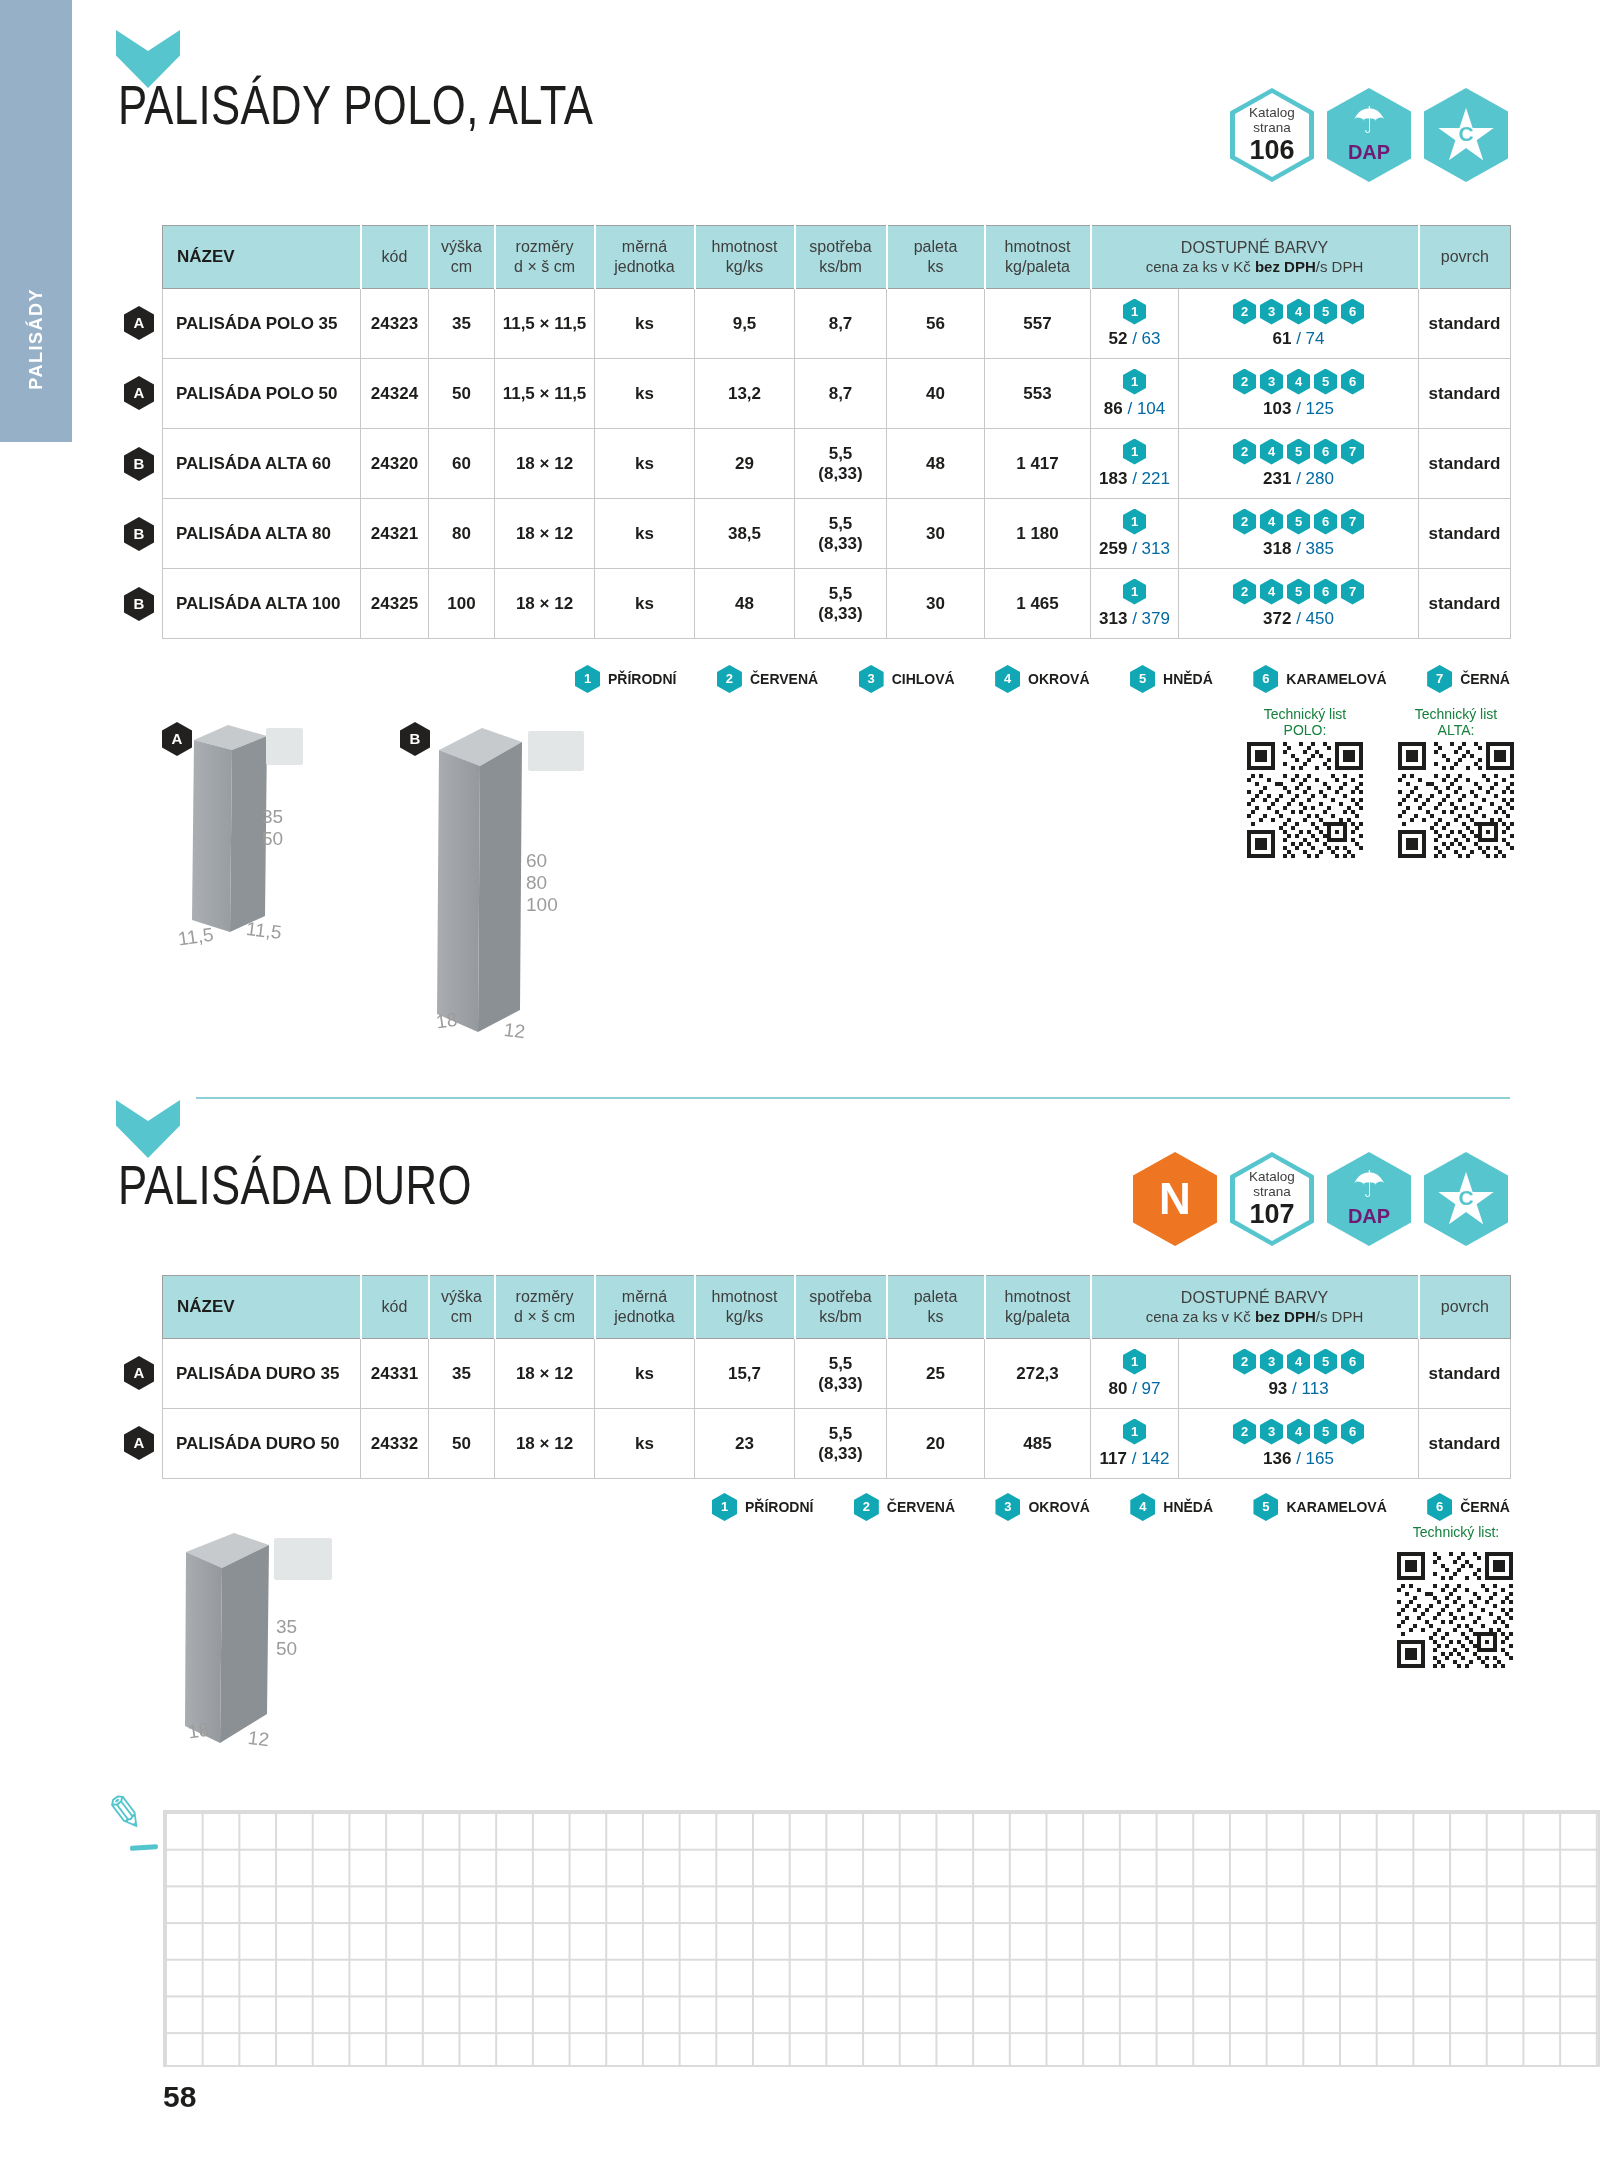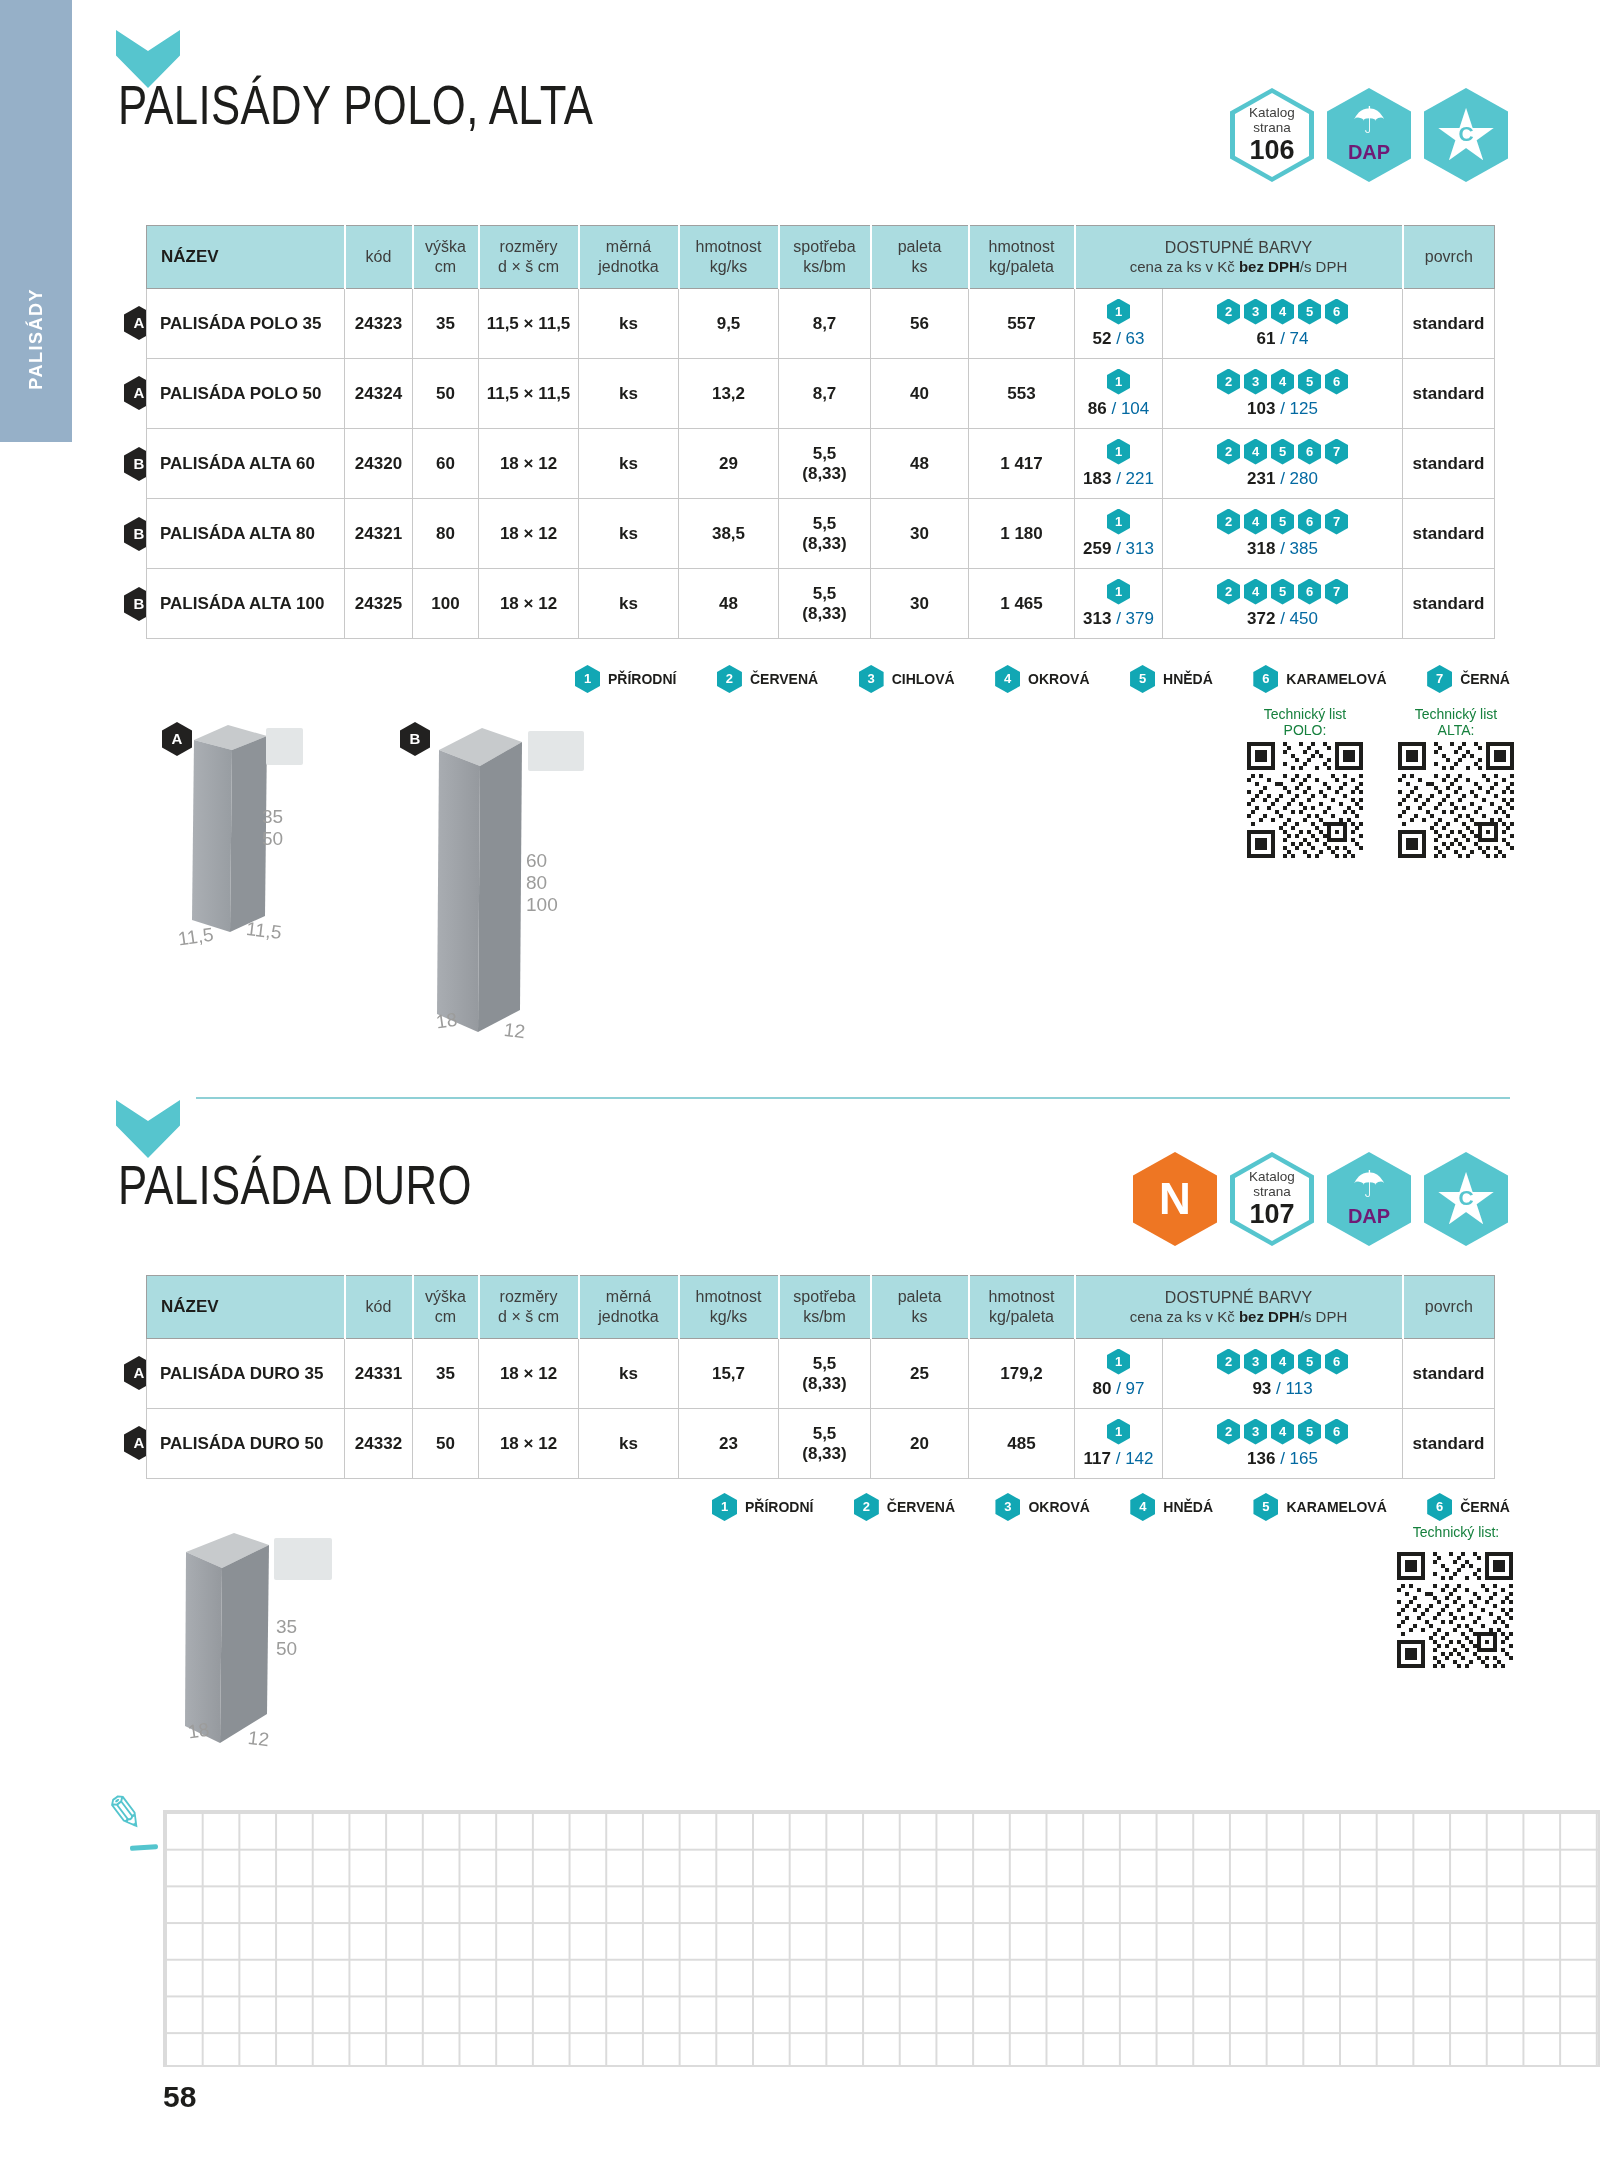--- a/index.html
+++ b/index.html
@@ -24,21 +24,21 @@
   .hex-inner{position:absolute;inset:5px;background:#fff;clip-path:polygon(50% 0,100% 25%,100% 75%,50% 100%,0 75%,0 25%);
     display:flex;flex-direction:column;align-items:center;justify-content:center;}
   .kat-l{font-size:13.5px;color:#3e3e3d;line-height:15px;}
   .kat-num{font-size:27px;font-weight:bold;color:#1d1d1b;line-height:30px;}
   .dap-icon{display:block;text-align:center;font-size:37px;color:#fff;line-height:40px;margin-top:13px;}
   .dap-label{display:block;text-align:center;font-size:20px;font-weight:bold;color:#701a75;line-height:22px;}
   .star-glyph{position:absolute;left:0;top:0;width:100%;text-align:center;font-size:72px;color:#fff;line-height:94px;}
   .star-letter{position:absolute;left:0;top:34px;width:100%;text-align:center;font-size:21px;font-weight:bold;color:#56c5ce;}
   .n-letter{position:absolute;left:0;top:0;width:100%;text-align:center;font-size:44px;font-weight:bold;color:#fff;line-height:94px;}
   
-  table.cat{position:absolute;left:146px;width:1348px;border-collapse:collapse;table-layout:fixed;background:#fff;
+  table.cat{position:absolute;left:162px;width:1348px;border-collapse:collapse;table-layout:fixed;background:#fff;
     border:1px solid #9f9f9f;}
   table.cat th{background:#abdce0;color:#3e3e3d;font-weight:normal;font-size:16px;text-align:center;
     border-left:2px solid #fff;border-bottom:1px solid #9f9f9f;height:62px;padding:0;line-height:20px;}
   table.cat th:first-child{border-left:none;text-align:left;padding-left:14px;font-weight:bold;color:#1d1d1b;font-size:17px;}
   table.cat td{border:1px solid #c8c8c8;text-align:center;font-weight:bold;font-size:17px;color:#1d1d1b;padding:0;}
   table.cat tr.data{height:70px;}
   td.name{text-align:left !important;padding-left:13px !important;font-size:17px;}
   .hdr-bold{font-weight:bold;color:#1d1d1b;}
   .subline{font-size:15px;line-height:18px;}
   
@@ -511,21 +511,21 @@
       <td>24331</td>
       <td>35</td>
       <td>18 × 12</td>
       <td>ks</td>
       <td>15,7</td>
       <td>
             <div>5,5</div>
             <div>(8,33)</div>
           </td>
       <td>25</td>
-      <td>179,2</td>
+      <td>272,3</td>
       <td>
             <div class="hexline">
               <span class="chex">1</span>
             </div>
             <div class="priceline"><b>80</b> <span class="g"><i>/</i> <i>97</i></span></div>
           </td>
       <td>
             <div class="hexline">
               <span class="chex">2</span>
               <span class="chex">3</span>

